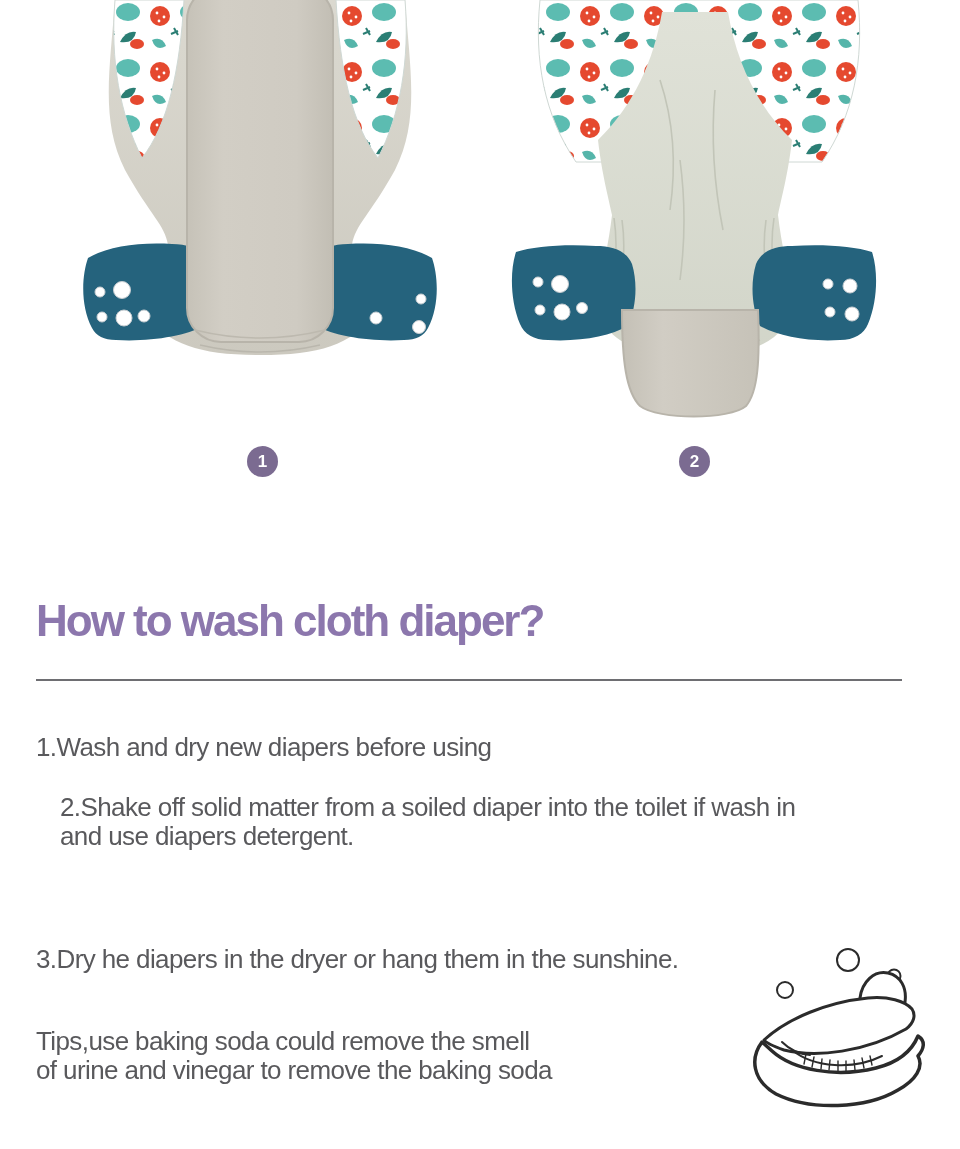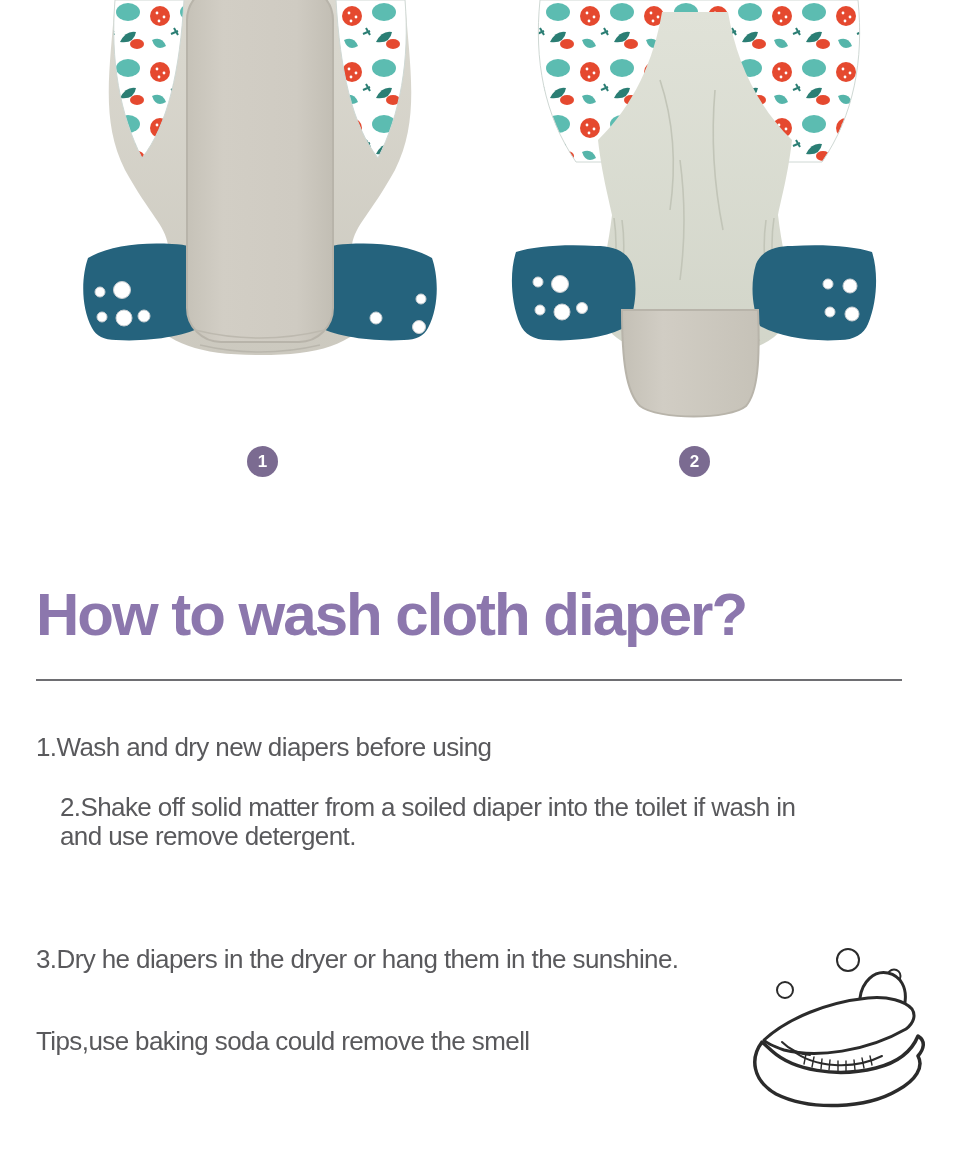--- a/index.html
+++ b/index.html
@@ -13,22 +13,22 @@
   #photo-2{left:510px;}
   .badge{
     position:absolute;width:31px;height:31px;border-radius:50%;
     background:#7b6b91;color:#ffffff;font-size:17px;font-weight:bold;
     display:flex;align-items:center;justify-content:center;
     top:446px;
   }
   #badge-1{left:247px;}
   #badge-2{left:679px;}
   .page-title{
-    position:absolute;left:36px;top:580px;margin:0;
-    font-size:60px;font-weight:700;color:#8c77ad;letter-spacing:-2px;
+    position:absolute;left:36px;top:596px;margin:0;
+    font-size:44px;font-weight:700;color:#8c77ad;letter-spacing:-2px;
     white-space:nowrap;
   }
   .divider{
     position:absolute;left:36px;top:679px;width:866px;height:2px;
     background:#6e6e72;
   }
   .para{
     position:absolute;left:36px;color:#59595c;font-size:26px;
     letter-spacing:-0.6px;line-height:29px;white-space:nowrap;
   }
@@ -162,27 +162,28 @@
 <div id="badge-1" class="badge">1</div>
 <div id="badge-2" class="badge">2</div>
 
 <h1 class="page-title">How to wash cloth diaper?</h1>
 <div class="divider"></div>
 
 <div id="step-1" class="para">1.Wash and dry new diapers before using</div>
 
 <div id="step-2" class="para">
   <div>2.Shake off solid matter from a soiled diaper into the toilet if wash in</div>
-  <div>and use remove detergent.</div>
+  <div>and use diapers detergent.</div>
 </div>
 
 <div id="step-3" class="para">3.Dry he diapers in the dryer or hang them in the sunshine.</div>
 
 <div id="tips" class="para">
   <div>Tips,use baking soda could remove the smell</div>
+  <div>of urine and vinegar to remove the baking soda</div>
 </div>
 
 <svg id="tips-doodle" width="186" height="162" viewBox="0 0 186 162">
   <g fill="none" stroke="#2b2b2b" stroke-width="2">
     <circle cx="100" cy="14" r="11"></circle>
     <circle cx="146" cy="30" r="6.5"></circle>
     <circle cx="37" cy="44" r="8"></circle>
   </g>
   <g stroke="#2b2b2b" stroke-linejoin="round" stroke-linecap="round">
     <path fill="#ffffff" stroke-width="3" d="M112,52 C114,36 126,24 140,27 C153,30 159,42 157,56 C156,66 150,76 144,82"></path>

